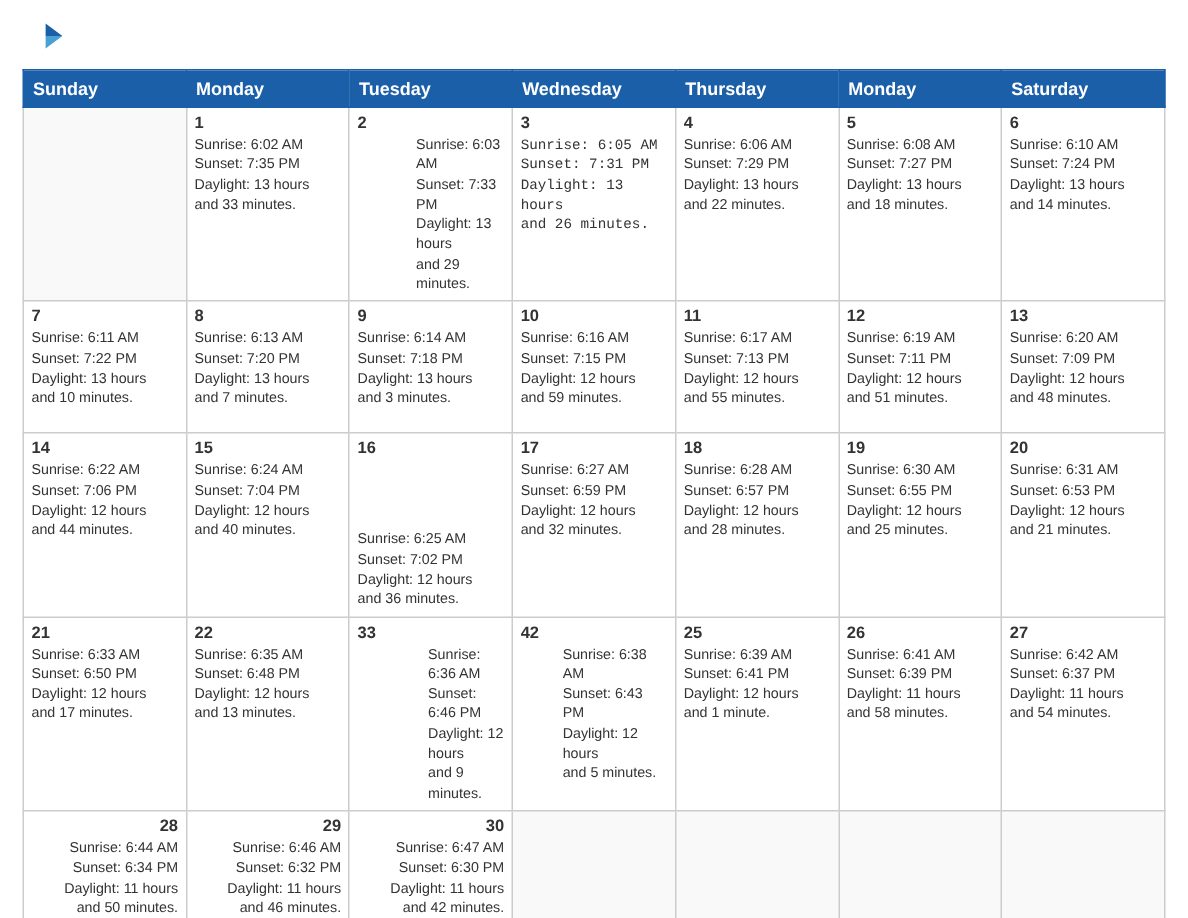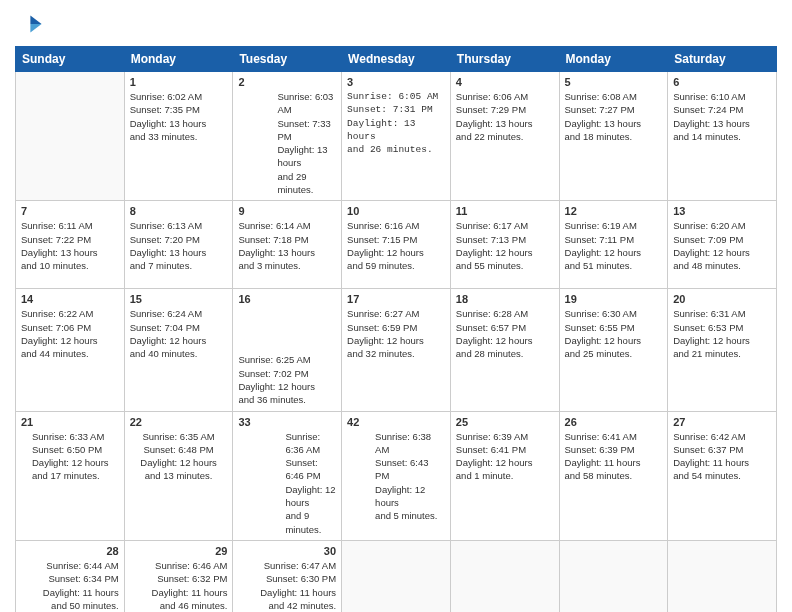--- a/index.html
+++ b/index.html
@@ -271,28 +271,28 @@
             <span class="day-num">20</span>
             <div class="cell-content" style="white-space: pre-line;">Sunrise: 6:31 AM
 Sunset: 6:53 PM
 Daylight: 12 hours
 and 21 minutes.</div>
           </td>
         </tr>
         <tr>
           <td>
             <span class="day-num">21</span>
-            <div class="cell-content" style="white-space: pre-line; margin-left: 11px;">Sunrise: 6:33 AM
+            <div class="cell-content" style="white-space: pre-line;">Sunrise: 6:33 AM
 Sunset: 6:50 PM
 Daylight: 12 hours
 and 17 minutes.</div>
           </td>
           <td>
             <span class="day-num">22</span>
-            <div class="cell-content" style="white-space: pre-line; text-align: center;">Sunrise: 6:35 AM
+            <div class="cell-content" style="white-space: pre-line;">Sunrise: 6:35 AM
 Sunset: 6:48 PM
 Daylight: 12 hours
 and 13 minutes.</div>
           </td>
           <td>
             <span class="day-num">33</span>
             <div class="cell-content" style="white-space: pre-line; margin-left: 47px;">Sunrise: 6:36 AM
 Sunset: 6:46 PM
 Daylight: 12 hours
 and 9 minutes.</div>

